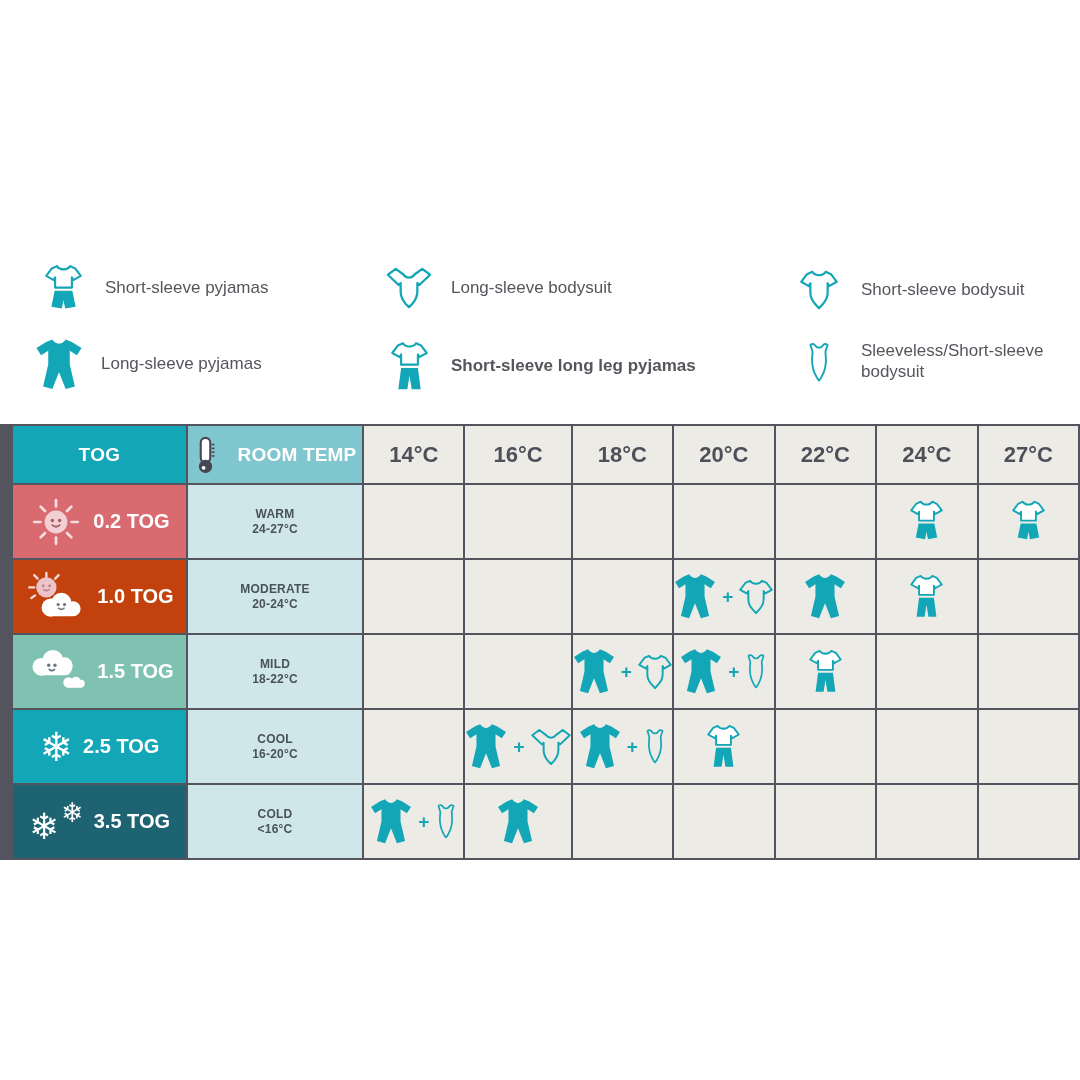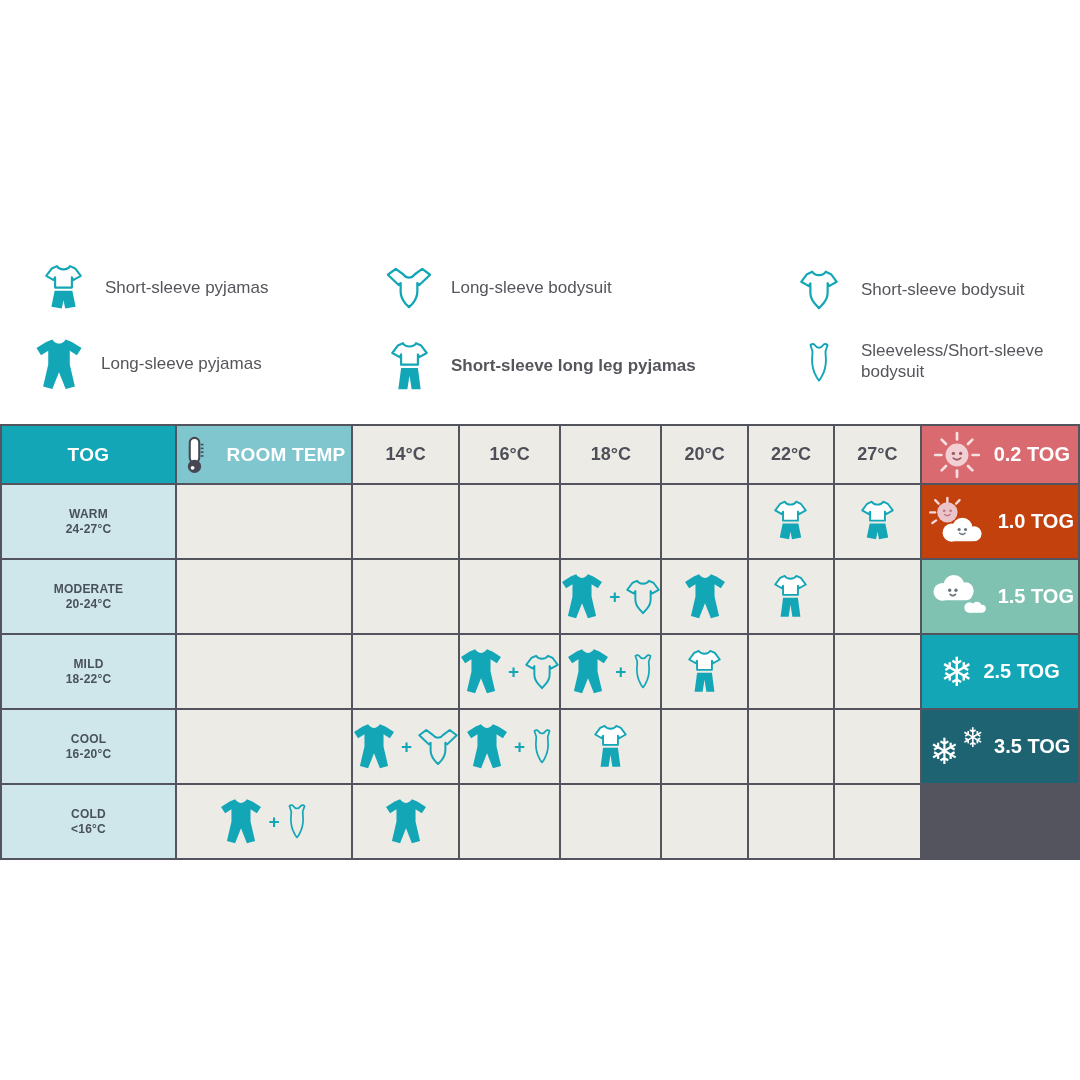--- a/index.html
+++ b/index.html
@@ -32,25 +32,26 @@
   .legend .ic{transform:scale(1.13);transform-origin:center;}
   .llabel{font-size:17px;color:var(--legendtext);line-height:1.22;max-width:252px;}
 
   
   .tog-table{
     position:absolute;top:424px;left:0;width:1080px;box-sizing:border-box;
     border:2px solid var(--border);background:var(--border);
     display:grid;gap:2px;
     grid-template-columns:173px 174px repeat(7,1fr);
     grid-template-rows:57px repeat(5,73px);
+    padding-left:11px;
   }
   .cell{display:flex;align-items:center;justify-content:center;}
   .th-tog{background:var(--teal);color:#fff;font-weight:bold;font-size:19px;letter-spacing:.4px;}
   .th-room{background:var(--room);color:#fff;font-weight:bold;font-size:19px;gap:21px;letter-spacing:.2px;}
-  .th-temp{background:var(--cellbg);color:#4f4f59;font-weight:bold;font-size:18px;}
+  .th-temp{background:var(--cellbg);color:#4f4f59;font-weight:bold;font-size:22px;}
   .togc{color:#fff;font-weight:bold;font-size:20px;gap:10px;padding:0 4px;}
   .togc .tog-label{white-space:nowrap;}
   .cond{background:var(--condbg);flex-direction:column;line-height:1.25;
         color:#49525a;font-weight:bold;font-size:12px;letter-spacing:.2px;}
   .td{background:var(--cellbg);gap:5px;}
   .plus{color:var(--teal);font-weight:bold;font-size:19px;line-height:1;margin:0 1px;}
 
   
   .ic{display:block;}
   .ic-short-sleeve-pyjamas{width:33px;height:43px;}
@@ -226,20 +227,21 @@
           <use href="#sym-thermometer"></use>
         </svg>
       <span>ROOM TEMP</span>
     </div>
 
   <div class="cell th-temp">14°C</div>
       <div class="cell th-temp">16°C</div>
       <div class="cell th-temp">18°C</div>
       <div class="cell th-temp">20°C</div>
       <div class="cell th-temp">22°C</div>
+      <div class="cell th-temp">24°C</div>
       <div class="cell th-temp">27°C</div>
       <div class="cell togc" style="background: rgb(217, 106, 111);">
         <svg class="w-sun">
           <use href="#sym-sun" xlink:href="#sym-sun"></use>
         </svg>
         <span class="tog-label">0.2 TOG</span>
       </div>
       <div class="cell cond">
         <span>WARM</span>
         <span>24-27°C</span>

